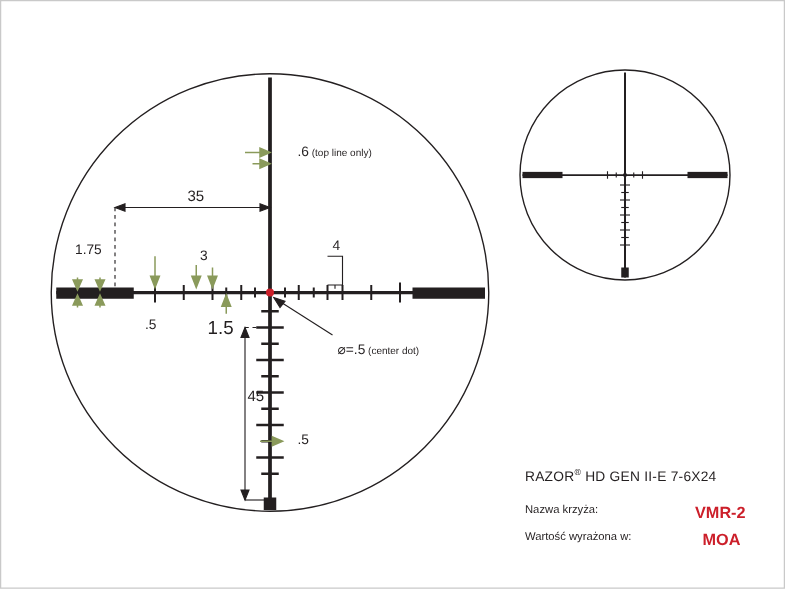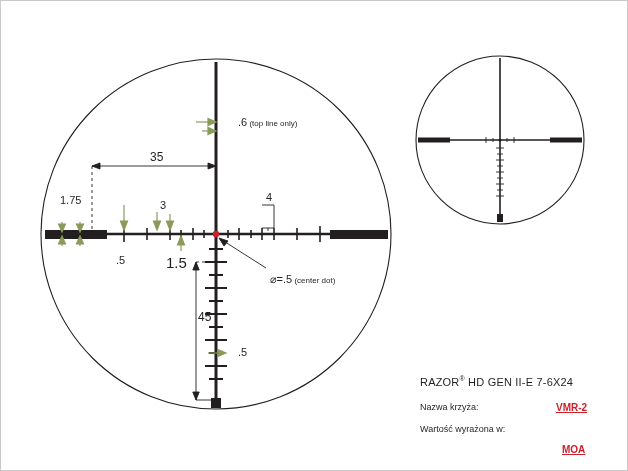--- a/index.html
+++ b/index.html
@@ -16,21 +16,21 @@
     border:1px solid #c9c9c9;
     box-sizing:border-box;
   }
   .stage{position:absolute;left:0;top:0;width:628px;height:471px;}
   svg{display:block;}
   .txt{position:absolute;white-space:nowrap;}
   .lbl{font-size:11px;color:#231f20;text-align:right;}
   .lbl-sm{font-size:8px;color:#231f20;}
   .title{font-size:11px;letter-spacing:.2px;}
   .field-label{font-size:9px;}
-  .field-value{font-size:10px;font-weight:bold;color:#cc1f2a;text-decoration:underline;}
+  .field-value{font-size:13px;font-weight:bold;color:#cc1f2a;}
   .sup{font-size:7px;vertical-align:super;}
 </style>
 </head>
 <body>
 
 <div class="frame"></div>
 
 <div class="stage">
 
   <svg width="628" height="471" viewBox="0 0 628 471">
@@ -192,15 +192,15 @@
   <div class="txt lbl" style="left:168px;top:310px;font-size:12px;margin-left:30px;">45</div>
 
   <div class="txt lbl" style="left:238px;top:346px;font-size:11px;">.5</div>
 
   <div class="txt title" style="left:420px;top:375px;"><span>RAZOR</span><span class="sup">®</span><span> HD GEN II-E 7-6X24</span></div>
 
   <div class="txt field-label" style="left:420px;top:402px;">Nazwa krzyża:</div>
   <div class="txt field-value" style="left:556px;top:402px;">VMR-2</div>
 
   <div class="txt field-label" style="left:420px;top:424px;">Wartość wyrażona w:</div>
-  <div class="txt field-value" style="left:562px;top:444px;">MOA</div>
+  <div class="txt field-value" style="left:562px;top:424px;">MOA</div>
 
 </div>
 
 </body></html>

